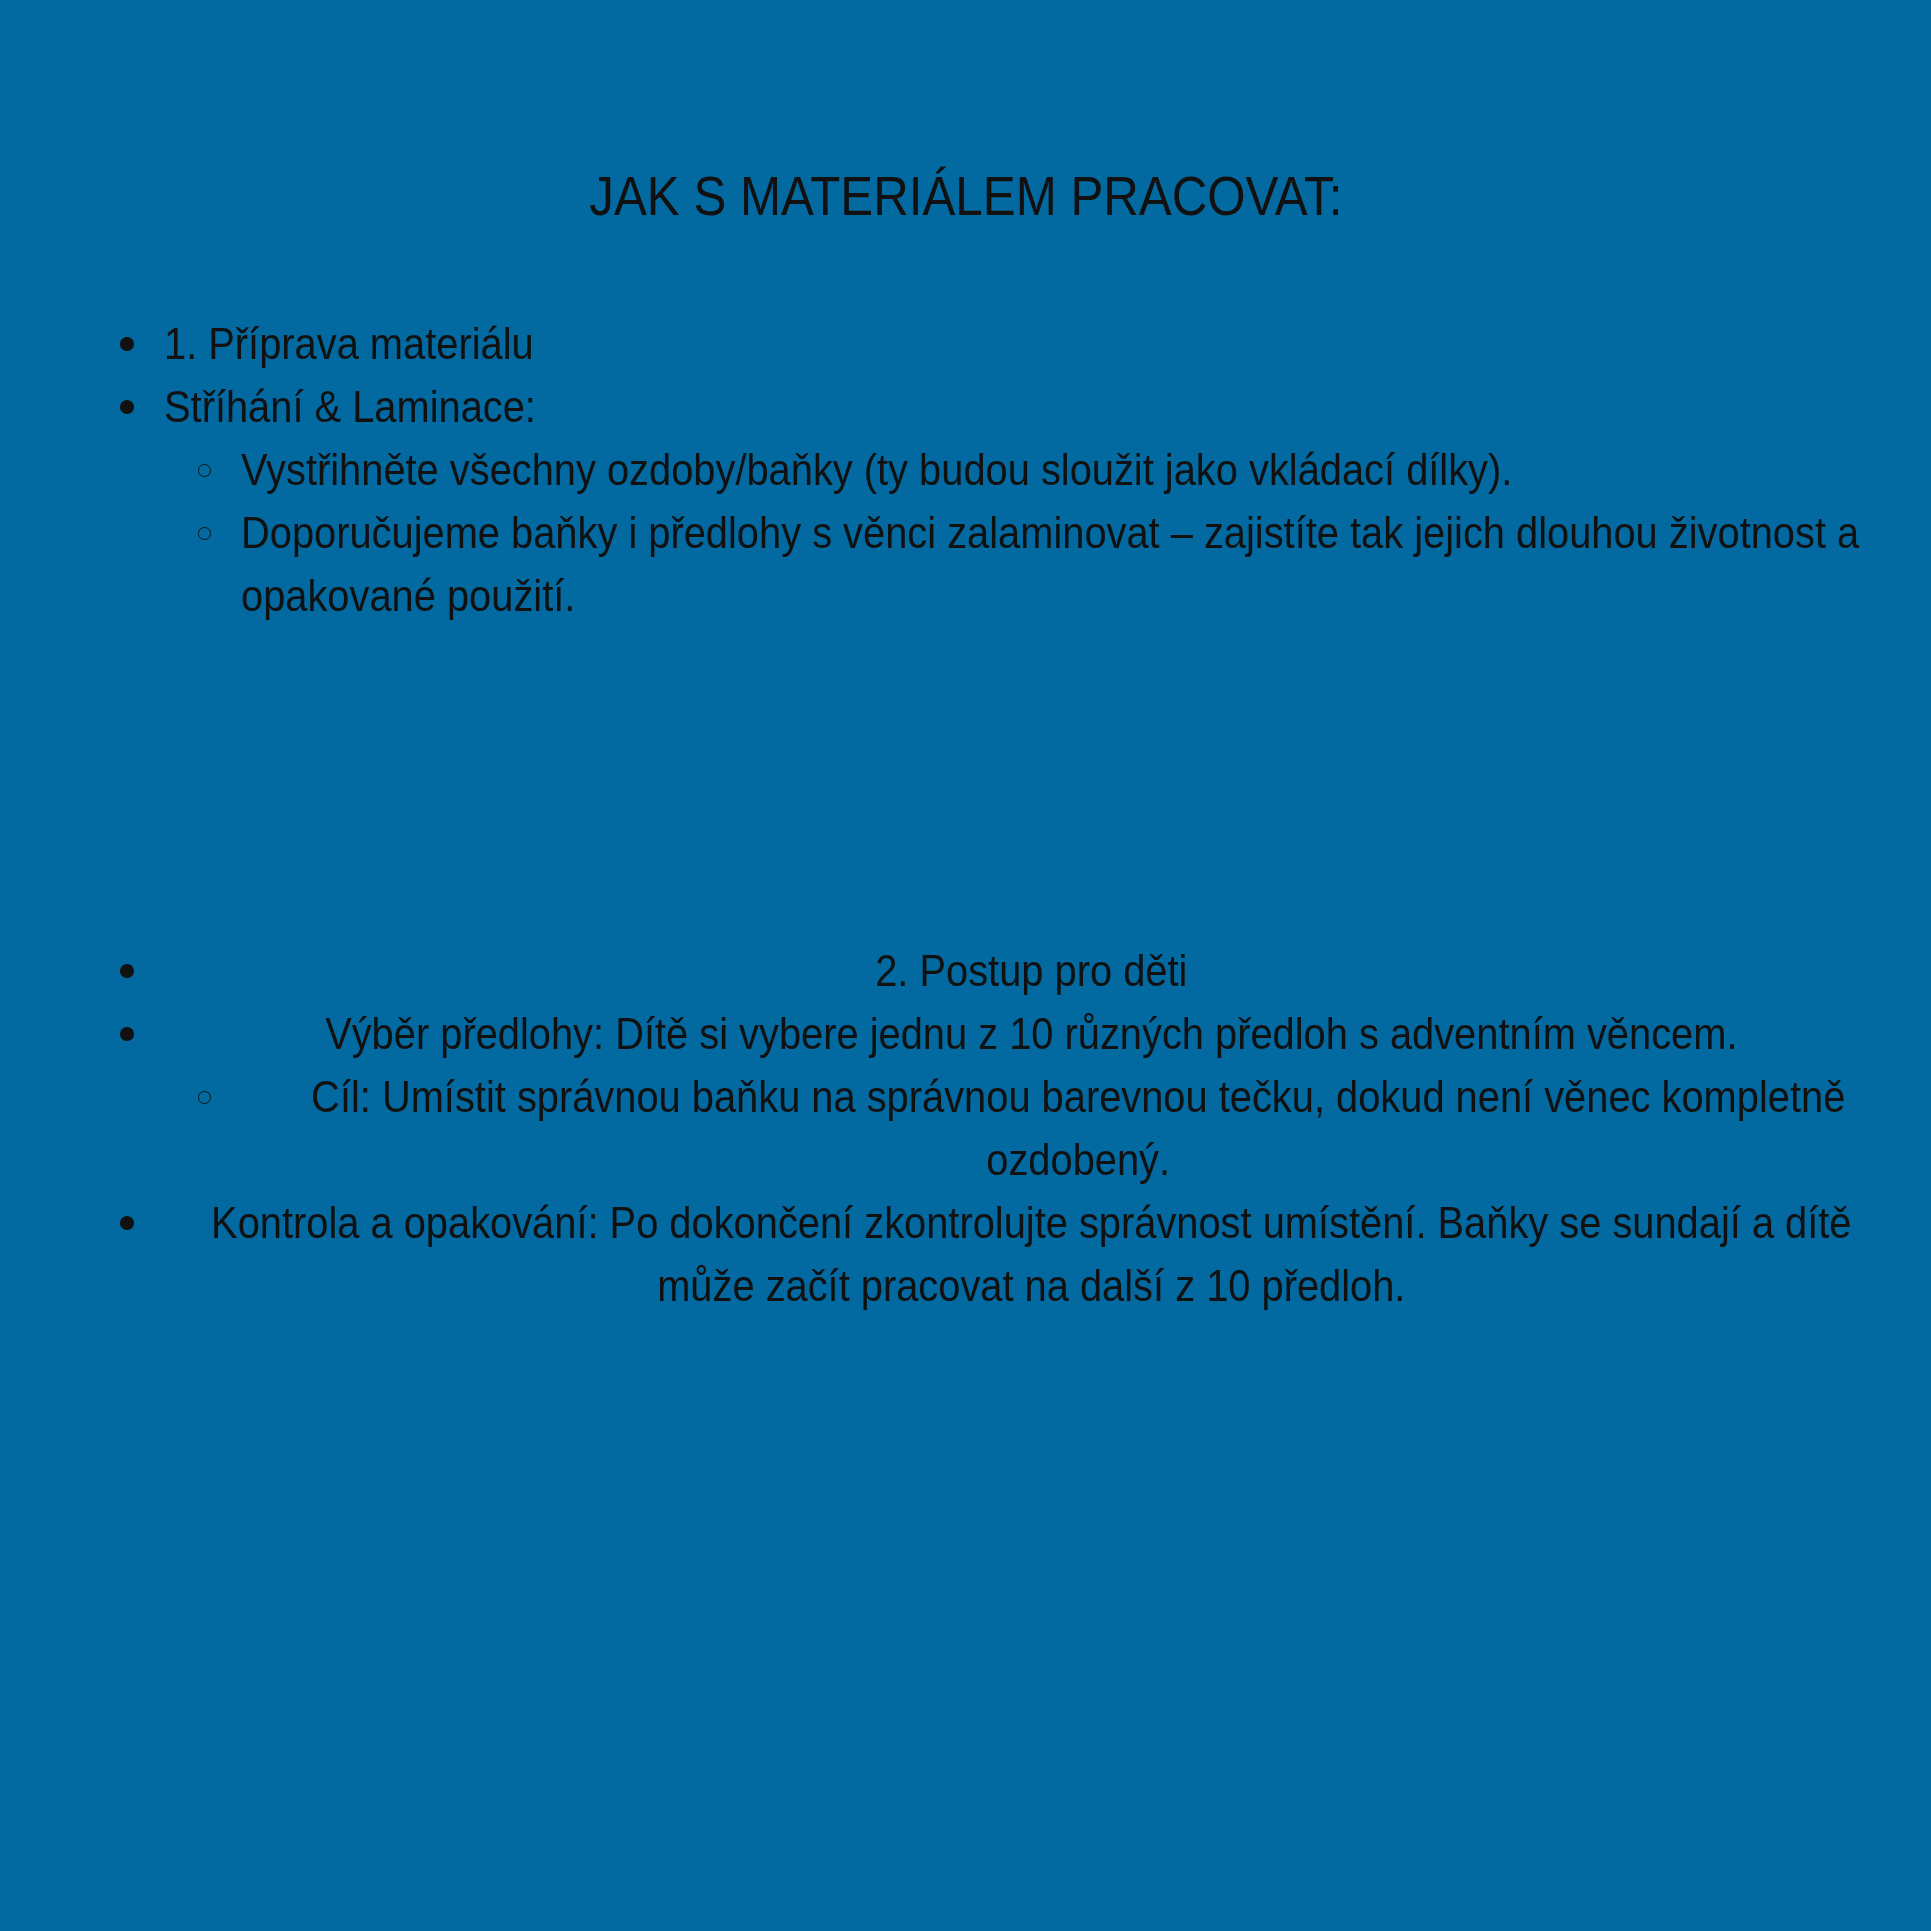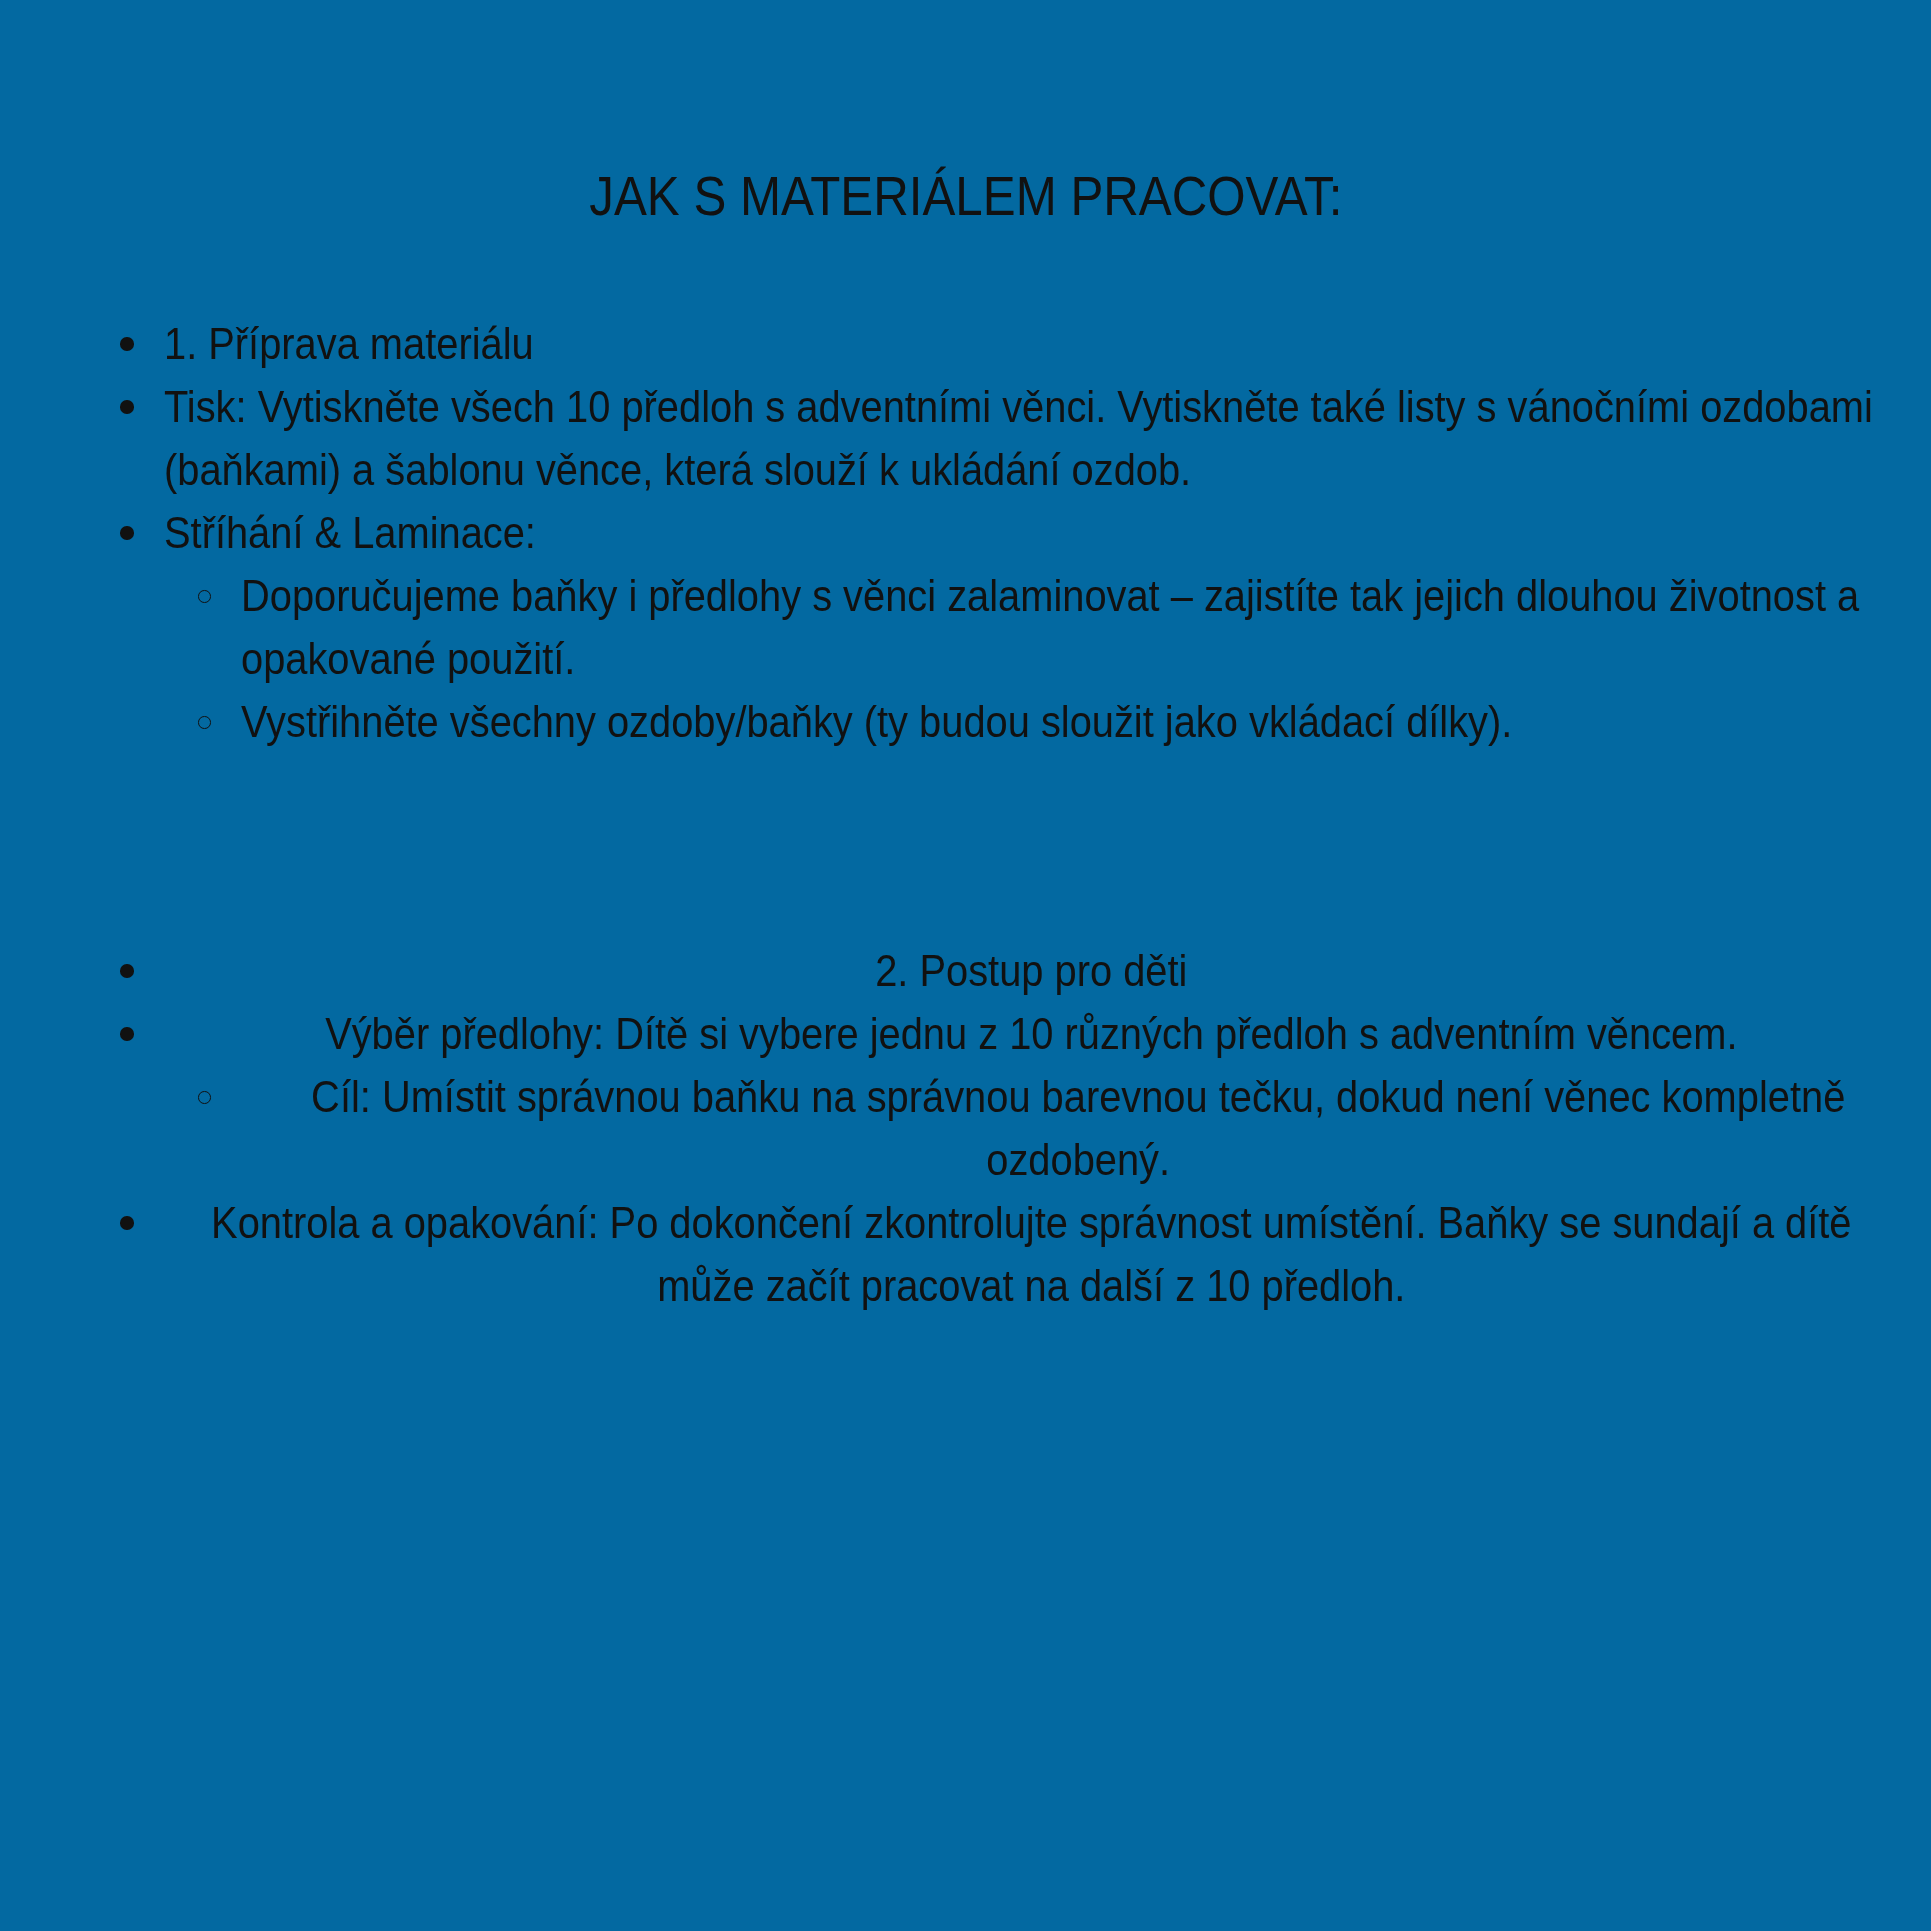--- a/index.html
+++ b/index.html
@@ -95,33 +95,29 @@
 
   <h1 class="title"><span>JAK S MATERIÁLEM PRACOVAT:</span></h1>
 
   <ul class="section section1">
     <li class="item">
       <span class="bullet-dot"></span>
       <span class="text">1. Příprava materiálu</span>
     </li>
     <li class="item">
       <span class="bullet-dot"></span>
-      <span class="text">Tisk: Vytiskněte všech 10 předloh s adventními věnci. Vytiskněte také listy s vánočními ozdobami (baňkami) a šablonu věnce, která slouží k ukládání ozdob.</span>
-    </li>
-    <li class="item">
-      <span class="bullet-dot"></span>
       <span class="text">Stříhání &amp; Laminace:</span>
     </li>
     <li class="item sub">
       <span class="bullet-circle"></span>
-      <span class="text">Doporučujeme baňky i předlohy s věnci zalaminovat – zajistíte tak jejich dlouhou životnost a opakované použití.</span>
+      <span class="text">Vystřihněte všechny ozdoby/baňky (ty budou sloužit jako vkládací dílky).</span>
     </li>
     <li class="item sub">
       <span class="bullet-circle"></span>
-      <span class="text">Vystřihněte všechny ozdoby/baňky (ty budou sloužit jako vkládací dílky).</span>
+      <span class="text">Doporučujeme baňky i předlohy s věnci zalaminovat – zajistíte tak jejich dlouhou životnost a opakované použití.</span>
     </li>
   </ul>
 
   <ul class="section section2">
     <li class="item">
       <span class="bullet-dot"></span>
       <span class="text">2. Postup pro děti</span>
     </li>
     <li class="item">
       <span class="bullet-dot"></span>

